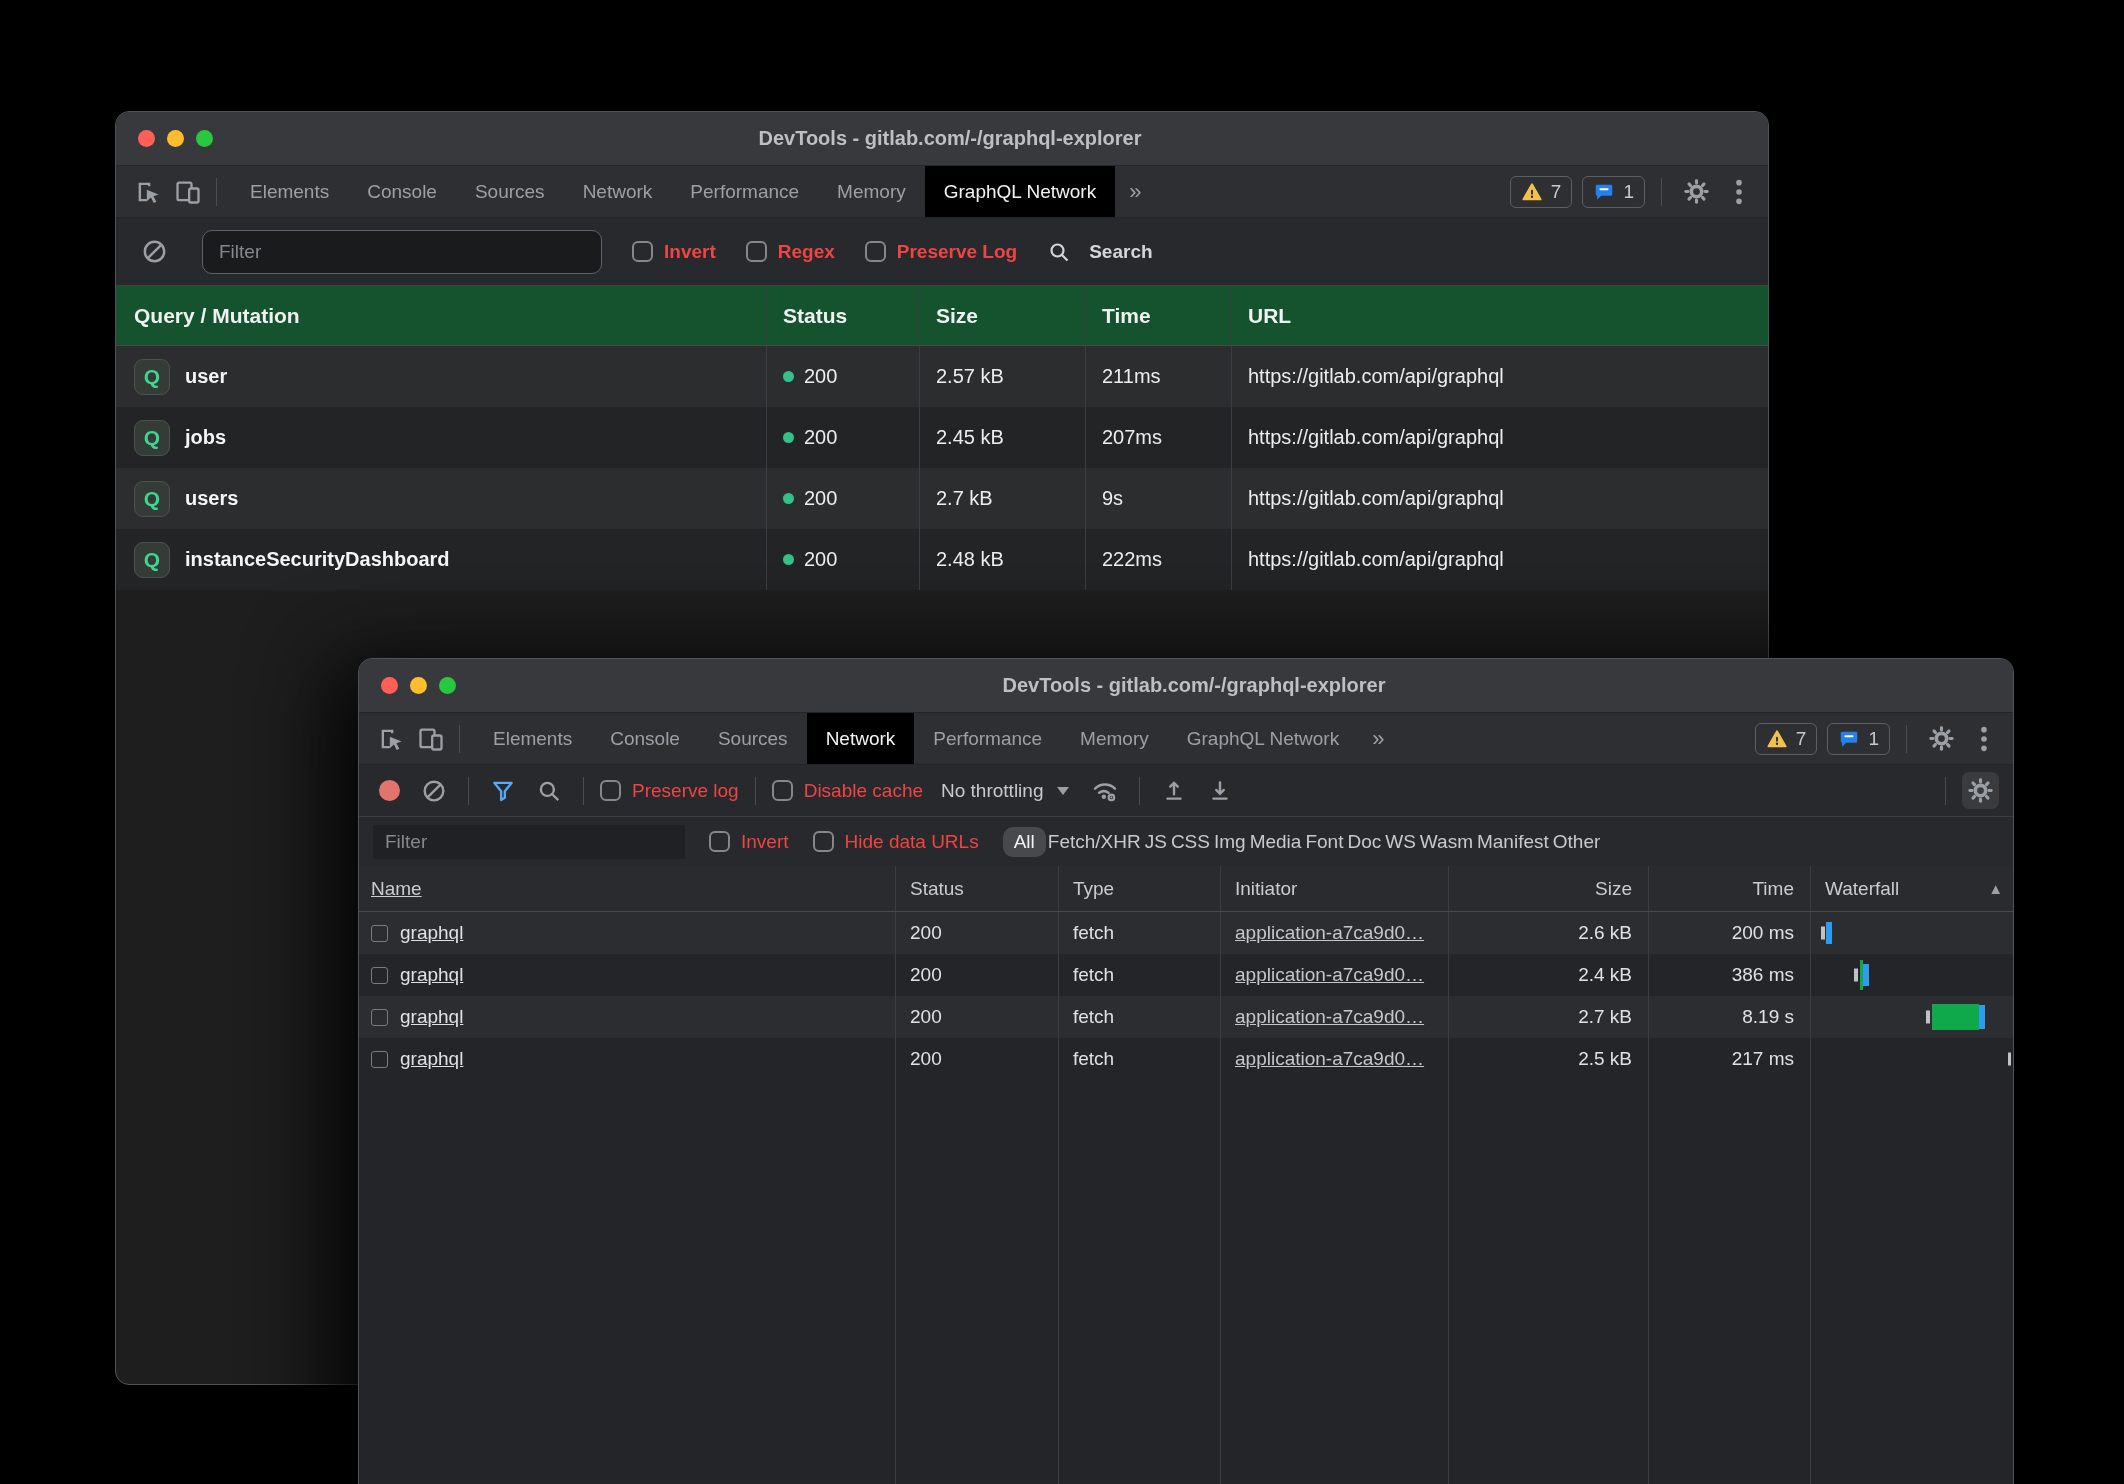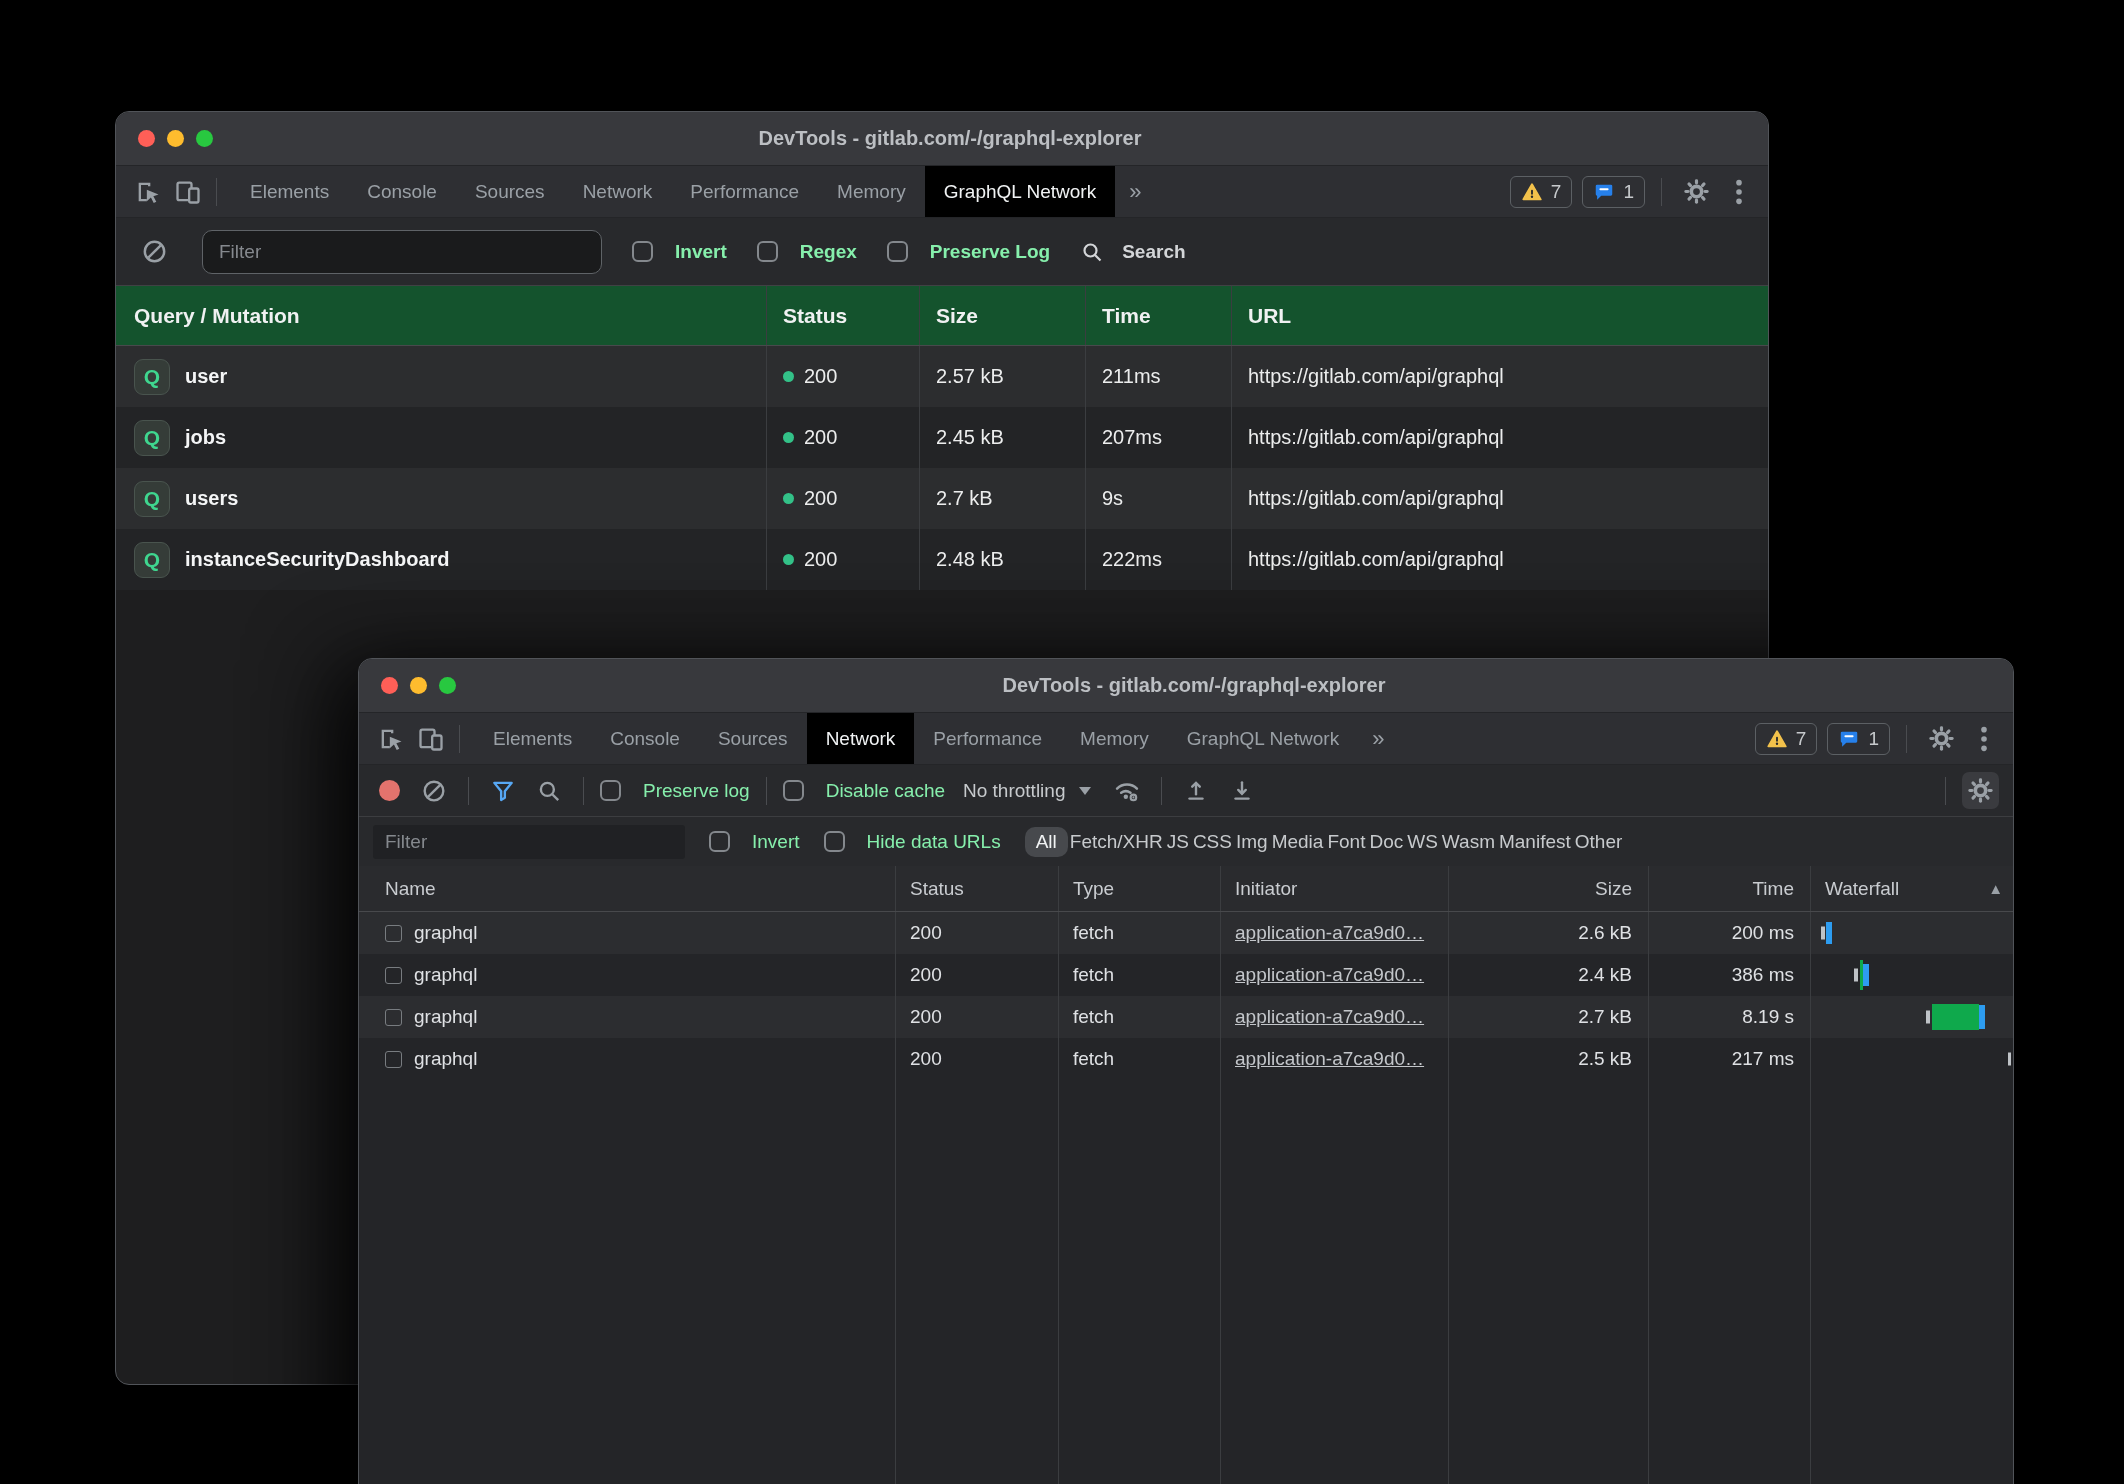--- a/index.html
+++ b/index.html
@@ -35,21 +35,21 @@
   .tab.selected { background:var(--selected-tab-bg,#000); color:#f1f3f4; }
   .more-tabs { display:flex; align-items:center; font-size:22px; color:#9aa0a6; padding:0 14px; }
   .tab-right { margin-left:auto; display:flex; align-items:center; gap:10px; padding-right:14px; }
   .badge { display:flex; align-items:center; gap:8px; border:1px solid #5c6064; border-radius:6px;
            padding:4px 10px; font-size:19px; color:#c7cacd; }
   .kebab { display:flex; align-items:center; justify-content:center; width:30px; }
 
   
   .cb { display:inline-block; width:21px; height:21px; border:2px solid #84888d; border-radius:6px;
         background:transparent; flex:0 0 auto; }
-  .chk { display:flex; align-items:center; gap:22px; font-size:19px; color:#86efac; white-space:nowrap; }
+  .chk { display:flex; align-items:center; gap:11px; font-size:19px; color:#ef4444; white-space:nowrap; }
 
   
   .gql-filterbar { height:68px; flex:0 0 68px; background:#28292c; display:flex; align-items:center;
                    gap:30px; padding:0 20px; border-bottom:1px solid #404144; }
   .gql-filter-input { width:400px; height:44px; background:#1a1b1c; border:1.5px solid #5f6367;
                       border-radius:10px; color:#e8eaed; font-size:19px; padding:0 16px; outline:none;
                       font-family:"Liberation Sans",sans-serif; }
   .gql-filter-input::placeholder { color:#85898e; }
   .search-group { display:flex; align-items:center; gap:18px; font-size:19px; font-weight:bold; color:#d3d5d8; }
   .gql-filterbar .chk { font-weight:bold; }
@@ -95,21 +95,21 @@
   .chip.selected { background:#47494d; color:#f1f3f4; border-radius:10px; padding:4px 11px; }
 
   .net-cookiebar { height:50px; flex:0 0 50px; background:#28292c; display:flex; align-items:center;
                    gap:32px; padding:0 18px; border-bottom:1px solid #404144; }
 
   .net-table { display:flex; flex-direction:column; flex:1 1 auto; background:#242528; }
   .net-hrow { display:flex; height:46px; flex:0 0 46px; background:#2a2b2e; font-size:19px; color:#c9ccd0;
               border-bottom:1px solid #48494c; }
   .fc { display:flex; align-items:center; padding-left:14px; overflow:hidden; white-space:nowrap; }
   .fc + .fc { border-left:1px solid #3b3d40; }
-  .fc-name { flex:0 0 536px; padding-left:26px; }
+  .fc-name { flex:0 0 536px; padding-left:12px;text-decoration:underline; }
   .fc-status { flex:0 0 163px; }
   .fc-type { flex:0 0 162px; }
   .fc-init { flex:0 0 228px; }
   .fc-size { flex:0 0 200px; justify-content:flex-end; padding-right:16px; }
   .fc-time { flex:0 0 162px; justify-content:flex-end; padding-right:16px; }
   .fc-wf { flex:1 1 auto; position:relative; }
   .hdr-wf { justify-content:space-between; padding-right:10px; }
   .sort-arrow { font-size:15px; color:#9aa0a6; }
 
   .net-row { display:flex; height:42px; flex:0 0 42px; font-size:19px; color:#dfe1e4; }

